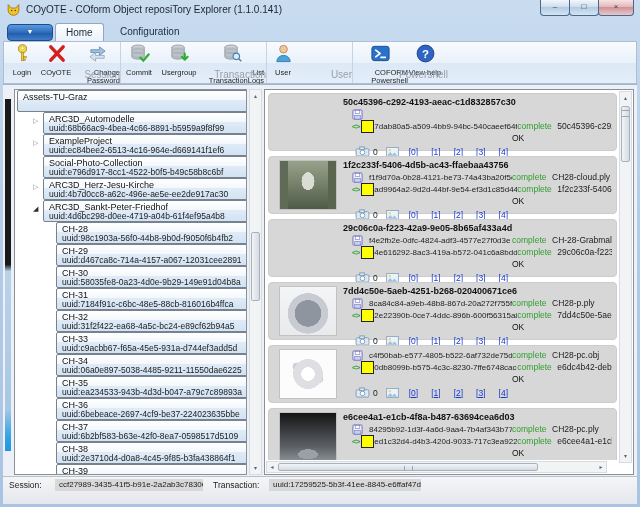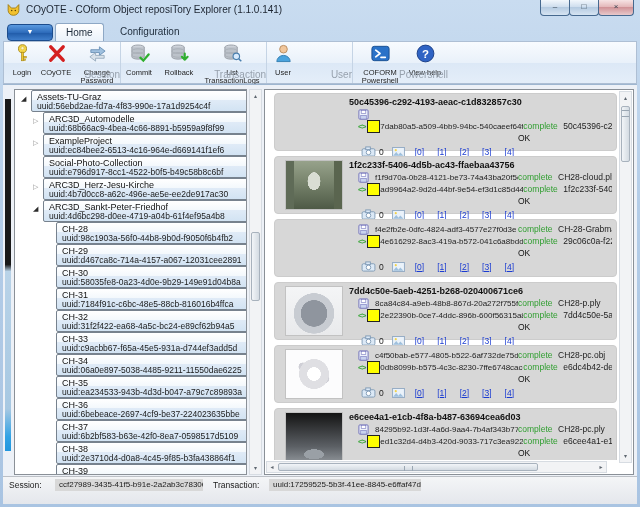--- a/index.html
+++ b/index.html
@@ -25,52 +25,52 @@
   .tab.active{left:55px;background:linear-gradient(180deg,#ffffff,#eaf2fa);border:1px solid #8ea8c5;border-bottom:none;border-radius:3px 3px 0 0;}
   .tab.inactive{left:110px;}
   
   .ribbon{position:absolute;top:41px;left:3px;right:3px;height:43px;
     background:linear-gradient(180deg,#f8fbfe 0%,#e9f1fa 50%,#dce8f6 51%,#e4eef9 100%);
     border:1px solid #aebfd4;box-sizing:border-box;}
   .rgroup{position:absolute;top:0;bottom:0;border-right:1px solid #c5d4e5;}
   .rbtns{display:flex;height:33px;}
   .rbtn{display:flex;flex-direction:column;align-items:center;justify-content:flex-start;padding-top:1px;box-sizing:border-box;}
   .rbtn svg{flex:0 0 auto;}
-  .rlabel{font-size:7.5px;line-height:7.5px;color:#1e1e1e;text-align:center;margin-top:1px;white-space:pre-line;}
+  .rlabel{font-size:7.5px;line-height:7.5px;color:#1e1e1e;text-align:right;margin-top:1px;white-space:pre-line;}
   .rgrouplabel{position:absolute;bottom:3px;left:0;right:0;text-align:right;font-size:10px;color:#97a1ad;}
   
   .client{position:absolute;top:84px;left:3px;right:3px;height:392px;background:#edf1f7;border-top:1px solid #9eb6d0;}
   .leftbar{position:absolute;left:2px;top:14px;width:6px;height:352px;
     background:linear-gradient(180deg,#191919 0%,#191919 47%,#b9d3e8 49%,#a7c8e2 88%,#31a2e4 96%,#2196dd 100%);}
   
   .tree{position:absolute;left:11px;top:4px;width:233px;height:386px;background:#fff;border:1px solid #8a9097;box-sizing:border-box;overflow:hidden;}
   .titem{position:relative;height:22px;}
   .titem .tbox{position:absolute;top:0;height:22px;width:420px;box-sizing:border-box;
     border:1px solid #77828e;border-radius:2px;padding:1px 5px;
     background:linear-gradient(180deg,#ffffff 0%,#f3f8fc 45%,#e0ebf7 46%,#d2e3f3 100%);}
-  .titem.lvl0 .tbox{left:16px;}
+  .titem.lvl0 .tbox{left:2px;}
   .titem.lvl1 .tbox{left:28px;}
   .titem.lvl2 .tbox{left:41px;}
   .tname{font-size:9px;line-height:10px;color:#111;white-space:nowrap;}
   .tuuid{font-size:8.5px;line-height:9px;color:#1b1b1b;white-space:nowrap;}
   .exp{position:absolute;top:5px;font-size:7px;line-height:8px;}
   .titem.lvl0 .exp{left:6px;}
   .titem.lvl1 .exp{left:18px;}
   .exp.col{color:#8a8a8a;}
   .exp.open{color:#2b2b2b;}
   
   .sbv{position:absolute;background:#f2f3f5;border:1px solid #d7dce2;box-sizing:border-box;}
   .tree-sb{left:246px;top:4px;width:13px;height:386px;}
   .sb-arrow{position:absolute;left:0;right:0;text-align:center;font-size:6px;color:#5f6770;height:10px;line-height:10px;}
   .sb-thumb{position:absolute;left:1px;right:1px;border:1px solid #a8b2bd;border-radius:2px;
     background:linear-gradient(90deg,#f2f5f8,#d4dbe2);}
   .sb-thumb .grip{display:block;width:7px;height:5px;margin:0 auto;border-top:1px solid #9aa6b2;border-bottom:1px solid #9aa6b2;margin-top:45%;}
   
   .panel{position:absolute;left:261px;top:4px;width:370px;height:386px;background:#fff;border:1px solid #8a9097;box-sizing:border-box;}
-  .rows{position:absolute;left:3px;top:3px;right:16px;bottom:14px;overflow:hidden;margin-left:6px;}
+  .rows{position:absolute;left:3px;top:3px;right:16px;bottom:14px;overflow:hidden;}
   .litem{position:relative;box-sizing:border-box;height:58px;margin-bottom:5px;background:#d7d7d7;border:1px solid #cccccc;border-radius:4px;
     display:flex;padding:3px 4px;}
   .thumbslot{flex:0 0 70px;display:flex;align-items:center;justify-content:center;}
   .thumb{width:56px;height:48px;border:1px solid #c2c2c2;background:#fff;}
   .thumb.none{visibility:hidden;}
   .thumb.photo{background:
      radial-gradient(ellipse 16px 22px at 50% 42%, #d9ddd3 0 40%, rgba(0,0,0,0) 41%),
      linear-gradient(90deg,#5f6b57 0 14%, rgba(0,0,0,0) 14% 86%, #5a654f 86%),
      linear-gradient(180deg,#97a28b 0%,#77836c 45%,#4e5a46 100%);}
   .thumb.model{background:
@@ -185,21 +185,21 @@
           <span class="rlabel">Commit</span>
         </div>
         <div class="rbtn" style="width:42px;">
           <span><svg width="21" height="21" viewBox="0 0 22 22">
                 <ellipse cx="9.5" cy="4.5" rx="6.5" ry="2.4" fill="#cdd2d9" stroke="#9aa0a8"></ellipse>
                 <path d="M3 4.5 v10 a6.5 2.4 0 0 0 13 0 v-10" fill="#bcc2ca" stroke="#9aa0a8"></path>
                 <ellipse cx="9.5" cy="8.5" rx="6.5" ry="2.4" fill="none" stroke="#a9afb7"></ellipse>
                 <ellipse cx="9.5" cy="12.5" rx="6.5" ry="2.4" fill="none" stroke="#a9afb7"></ellipse>
                 <path d="M16.5 11 v6.5 m0 0 l-3-3 m3 3 l3-3" stroke="#2faf2f" stroke-width="2.2" fill="none" stroke-linecap="round"></path>
               </svg></span>
-          <span class="rlabel">Rollback</span>
+          <span class="rlabel">Usergroup</span>
         </div>
         <div class="rbtn" style="width:64px;">
           <span><svg width="21" height="21" viewBox="0 0 22 22">
                 <ellipse cx="9.5" cy="4.5" rx="6.5" ry="2.4" fill="#cdd2d9" stroke="#9aa0a8"></ellipse>
                 <path d="M3 4.5 v10 a6.5 2.4 0 0 0 13 0 v-10" fill="#bcc2ca" stroke="#9aa0a8"></path>
                 <ellipse cx="9.5" cy="8.5" rx="6.5" ry="2.4" fill="none" stroke="#a9afb7"></ellipse>
                 <ellipse cx="9.5" cy="12.5" rx="6.5" ry="2.4" fill="none" stroke="#a9afb7"></ellipse>
                 <circle cx="15" cy="14" r="3.4" fill="#d8eafc" stroke="#4a7fae" stroke-width="1.2"></circle>
                 <line x1="17.5" y1="16.5" x2="20.2" y2="19.2" stroke="#4a7fae" stroke-width="1.6"></line>
               </svg></span>
@@ -245,21 +245,20 @@
   </div>
 
   <div class="client">
     <div class="leftbar"></div>
 
     <div class="tree">
       <div class="titem lvl0">
         <span class="exp open">◢</span>
         <div class="tbox">
             <div class="tname">Assets-TU-Graz</div>
-            <div class="tuuid">uuid:56ebd2ae-fd7a-4f83-990e-17a1d9254c4f</div>
           </div>
       </div>
       <div class="titem lvl1">
         <span class="exp col">▷</span>
         <div class="tbox">
             <div class="tname">ARC3D_Automodelle</div>
             <div class="tuuid">uuid:68b66ac9-4bea-4c66-8891-b5959a9f8f99</div>
           </div>
       </div>
       <div class="titem lvl1">
@@ -475,20 +474,21 @@
               <span class="flink">[4]</span>
             </div>
           </div>
         </div>
 
         <div class="litem">
           <div class="thumbslot">
               <div class="thumb none"></div>
             </div>
           <div class="lcontent">
+            <div class="ltitle">29c06c0a-f223-42a9-9e05-8b65af433a4d</div>
             <div class="lrow">
               <span class="icel">
                   <svg width="11" height="11" viewBox="0 0 12 12">
                     <rect x="1" y="1" width="10" height="10" rx="1" fill="#eef2fb" stroke="#6a6ab8"></rect>
                     <rect x="3.5" y="1.5" width="5" height="3.5" fill="#fff" stroke="#6a6ab8" stroke-width="0.6"></rect>
                     <rect x="3" y="7" width="6" height="4" fill="#c8d2ee" stroke="#6a6ab8" stroke-width="0.6"></rect>
                   </svg>
                 </span>
               <span class="luuid">f4e2fb2e-0dfc-4824-adf3-4577e27f0d3e</span>
               <span class="lstatus">complete</span>

